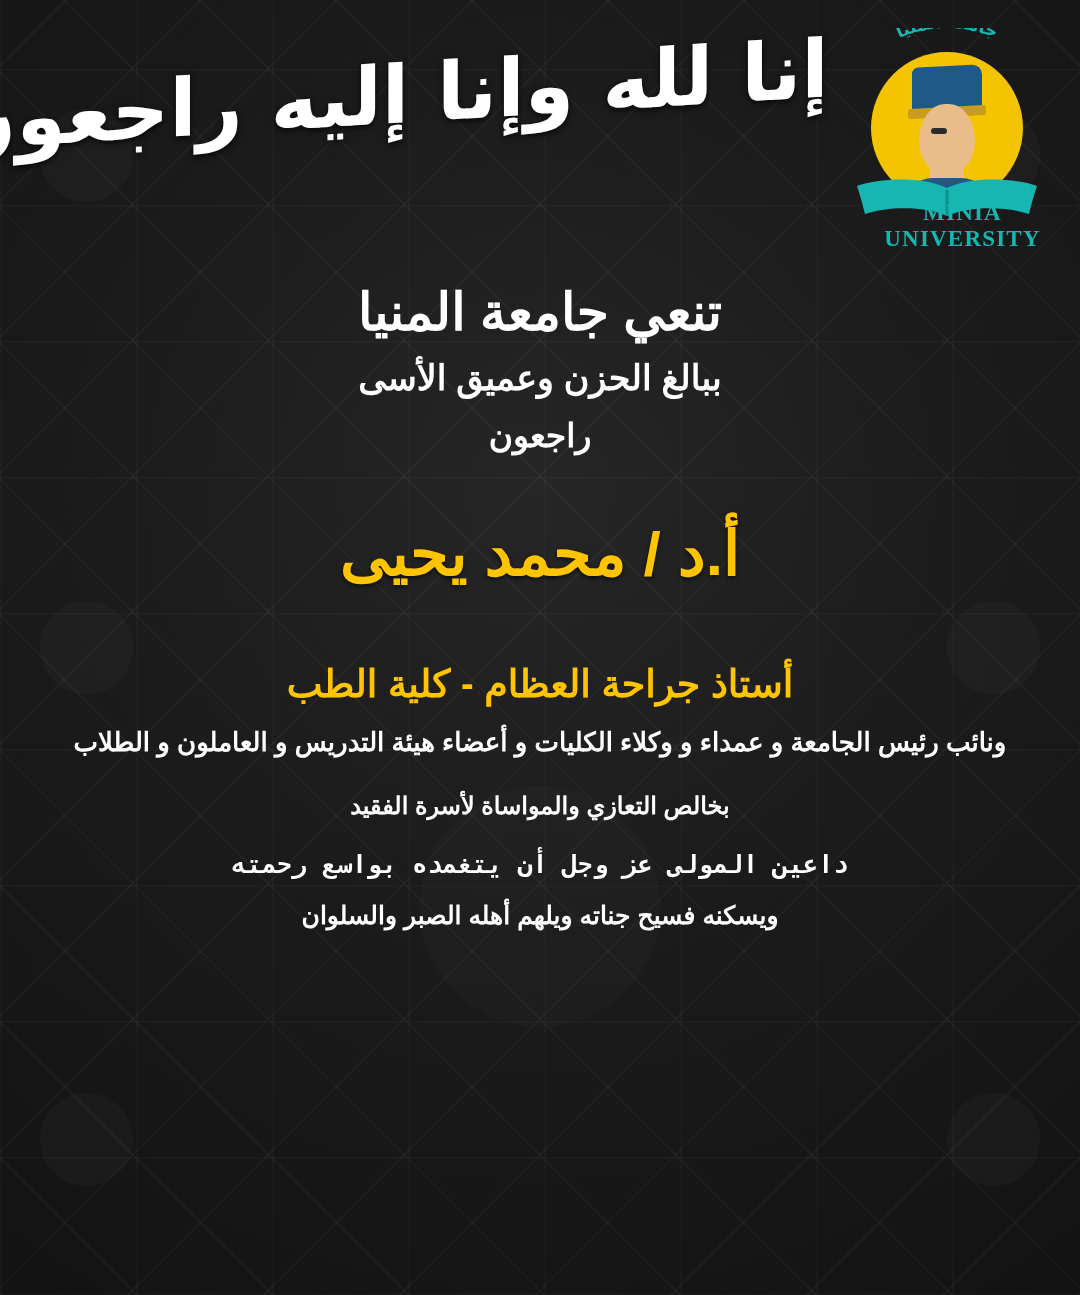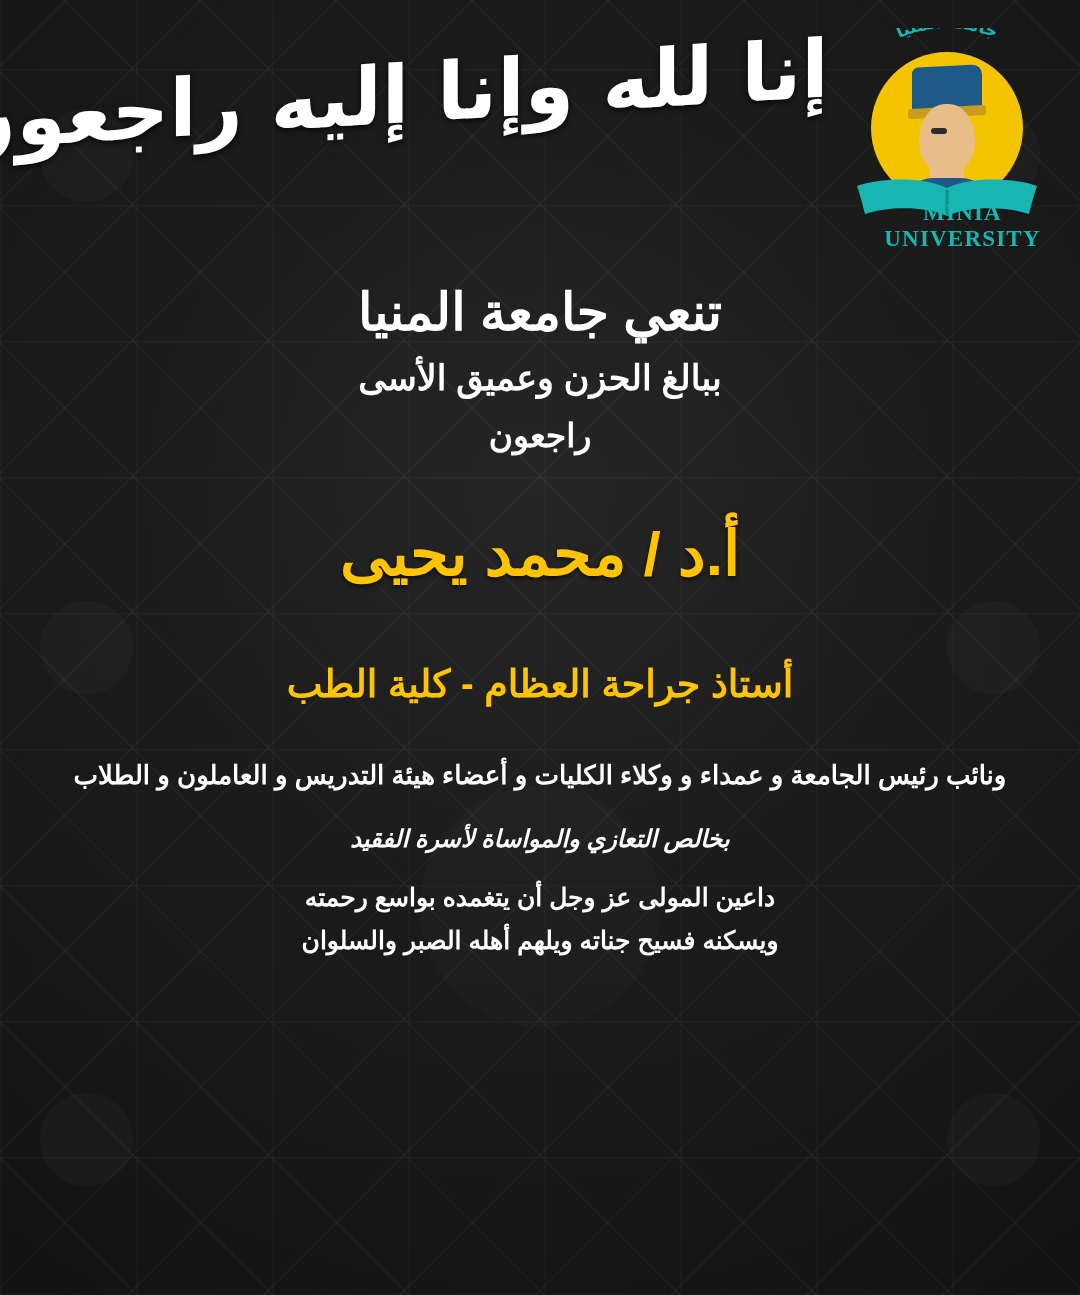--- a/index.html
+++ b/index.html
@@ -215,38 +215,38 @@
 
   .condolence-1 {
     font-size: 42px;
     font-weight: bold;
     margin-top: 48px;
     line-height: 1.32;
   }
   .condolence-2 {
     font-size: 26px;
     font-weight: bold;
-    margin-top: 49px;
+    margin-top: 16px;
     line-height: 1.55;
   }
   .condolence-3 {
     font-size: 24px;
     font-weight: bold;
     margin-top: 30px;
-    font-style: italic;
   }
   .dua-1 {
     font-size: 25px;
     font-weight: bold;
     margin-top: 30px;
+    font-family: Liberation Mono, monospace;
   }
   .dua-2 {
     font-size: 25px;
     font-weight: bold;
-    margin-top: 14px;
+    margin-top: 20px;
     text-align: center;
   }
 </style>
 </head>
 <body>
 
 <div class="poster">
   <div class="pattern-overlay"></div>
 
   <div class="header">

